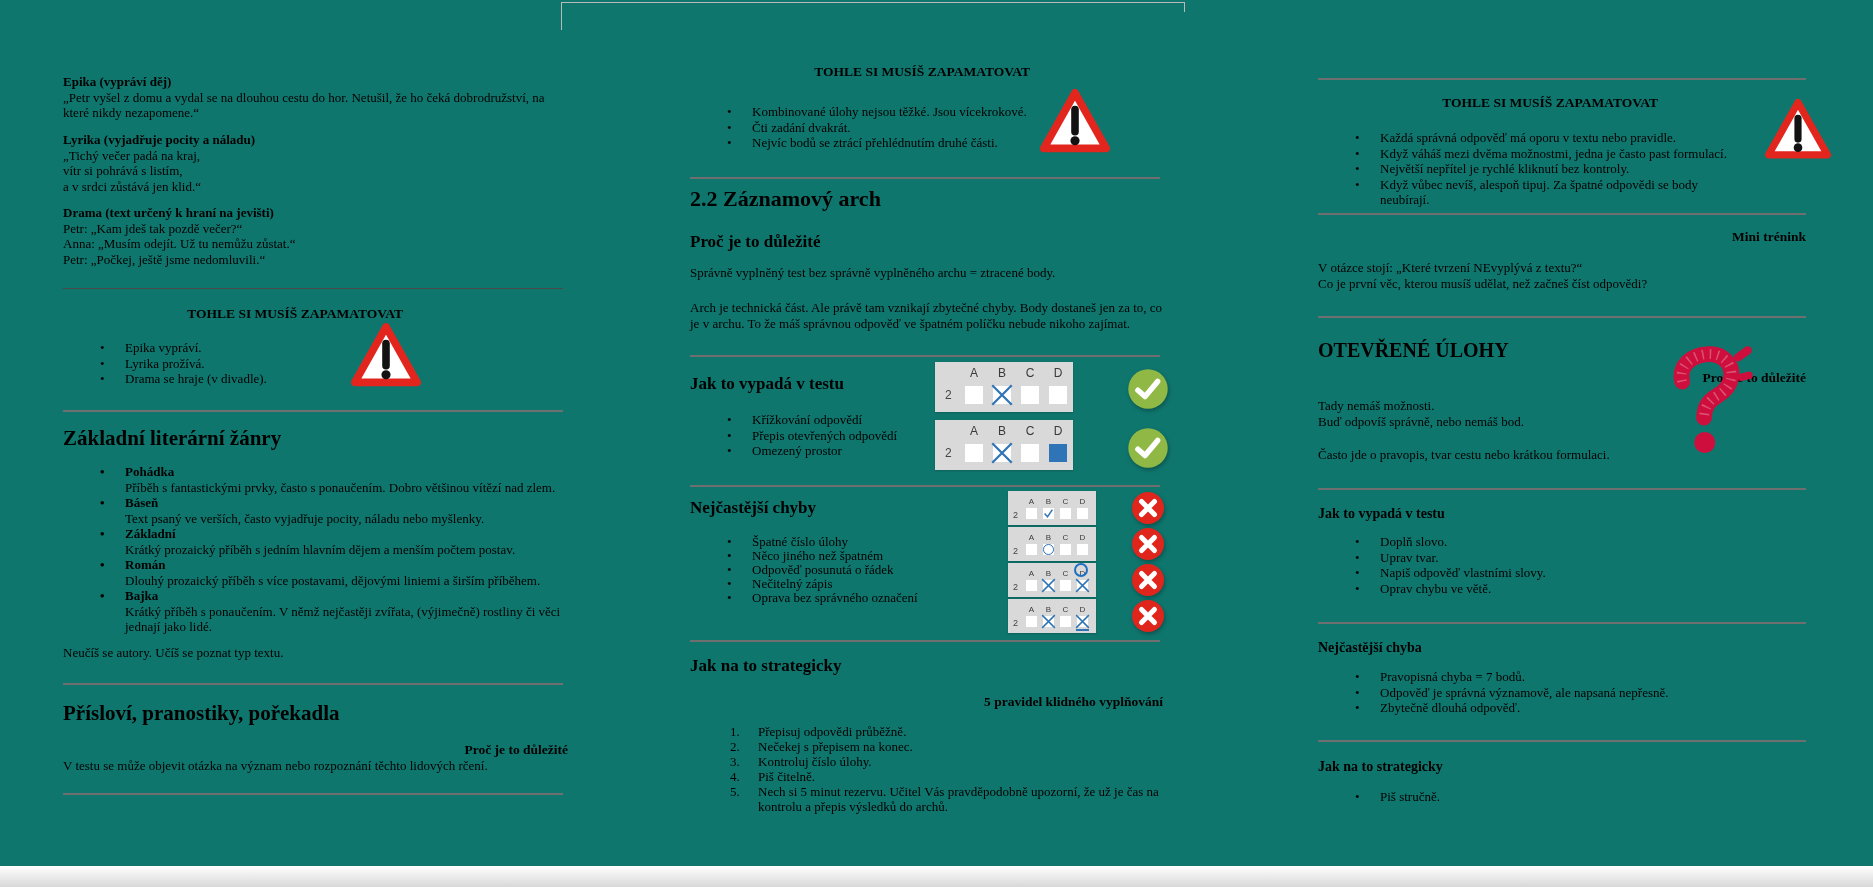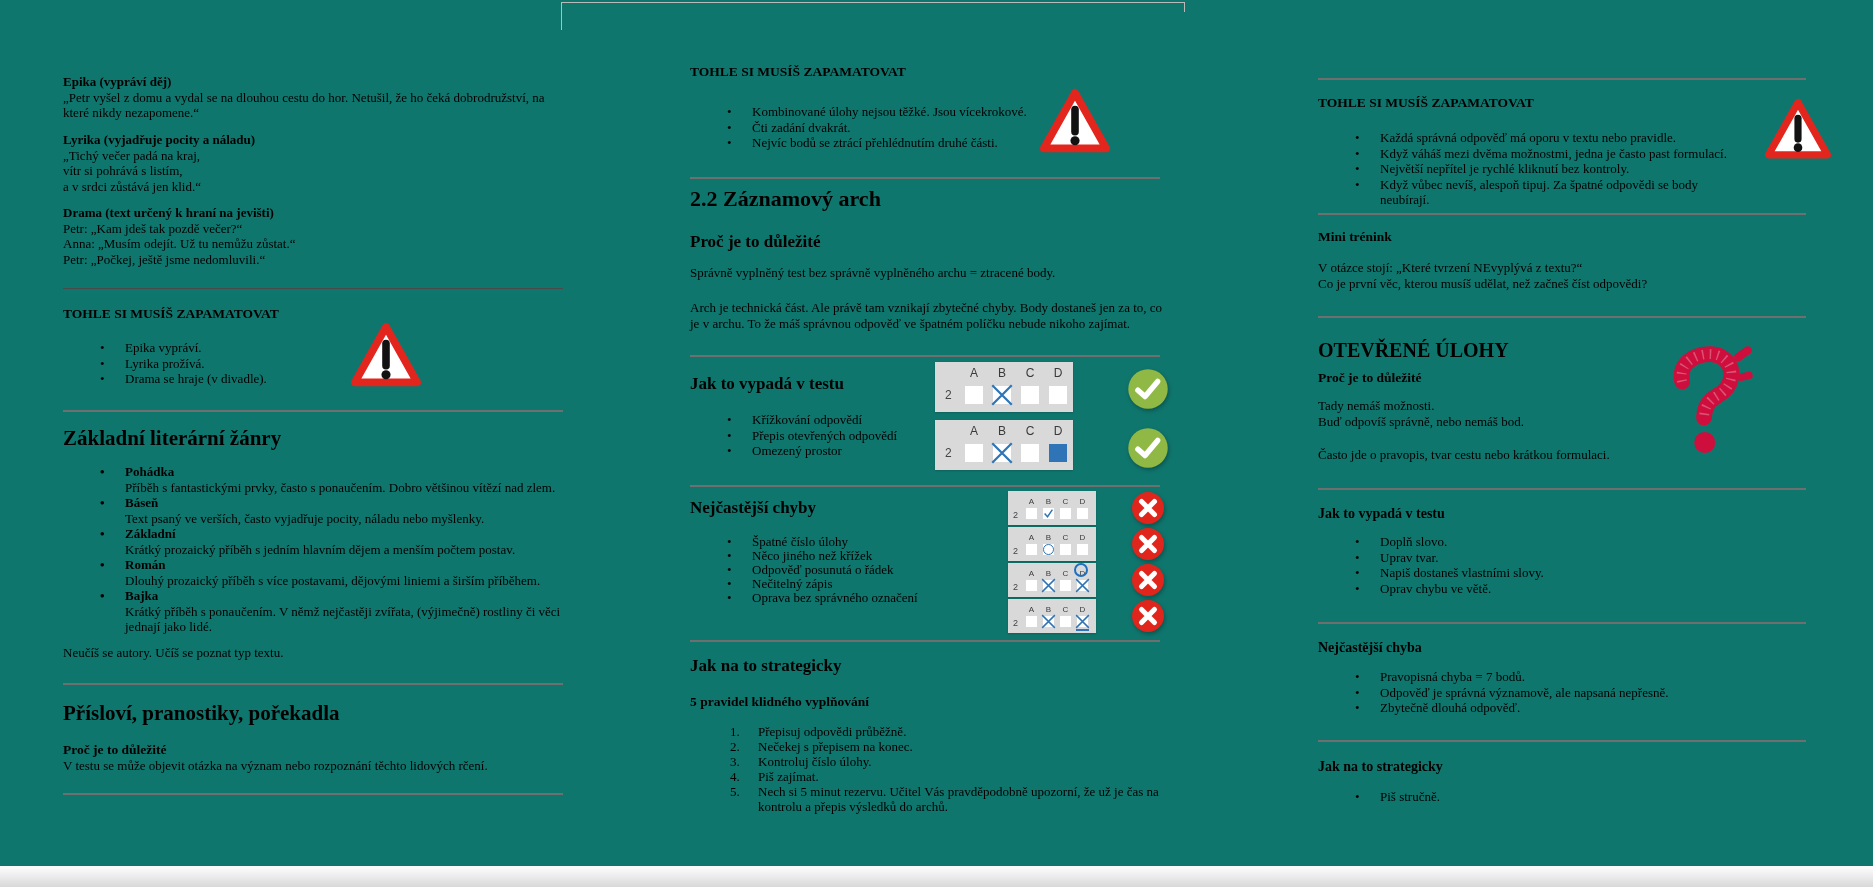--- a/index.html
+++ b/index.html
@@ -10,21 +10,21 @@
   .rule--thin{height:1px;background:#4a4a4a;}
   .pgborder{position:absolute;background:#b9b9b9;}
   .bottom-shade{position:absolute;left:0;top:866px;width:1873px;height:21px;
                 background:linear-gradient(to bottom,#ffffff, #d8d8d8);}
   .b-title{font-weight:bold;}
   .h-xl{font-size:22px;font-weight:bold;line-height:26px;}
   .h-big{font-size:21px;font-weight:bold;line-height:25px;}
   .h-open{font-size:20px;font-weight:bold;line-height:24px;margin-top:12px;}
   .h-mid{font-size:17px;font-weight:bold;line-height:20px;}
   .h-sm{font-size:14px;font-weight:bold;line-height:17px;}
-  .h-xs{font-size:13.5px;font-weight:bold;line-height:16px;}
+  .h-xs{font-size:13.5px;font-weight:bold;line-height:16px;text-align:right;}
   .blist .bl{position:relative;padding-left:62px;}
   .blist .bl::before{content:"\2022";position:absolute;left:37px;top:0;}
   .blist--tight{line-height:14px;}
   .glist .gl{position:relative;padding-left:62px;}
   .glist .gl::before{content:"\2022";position:absolute;left:37px;top:0;font-weight:bold;}
   .olist{counter-reset:n;line-height:15px;}
   .olist .ol-row{position:relative;padding-left:68px;counter-increment:n;}
   .olist .ol-row::before{content:counter(n) ".";position:absolute;left:40px;top:0;}
   svg.icon{position:absolute;}
   .shadowed{filter:drop-shadow(1px 2px 2px rgba(0,0,0,0.30));}
@@ -224,21 +224,21 @@
   </div>
   <svg class="icon shadowed" style="left:1127px;top:427px;width:42px;height:42px">
       <use href="#sym-check"></use>
     </svg>
 
   <div class="rule" style="left:690px;top:485px;width:470px"></div>
 
   <div class="sec h-mid" style="left:690px;top:498px;width:260px">Nejčastější chyby</div>
   <div class="sec blist blist--tight" style="left:690px;top:535px;width:280px">
     <div class="bl">Špatné číslo úlohy</div>
-    <div class="bl">Něco jiného než křížek</div>
+    <div class="bl">Něco jiného než špatném</div>
     <div class="bl">Odpověď posunutá o řádek</div>
     <div class="bl">Nečitelný zápis</div>
     <div class="bl">Oprava bez správného označení</div>
   </div>
 
   <div class="sheet ms" style="left:1008px;top:491px">
     <span class="lt c0">A</span>
     <span class="lt c1">B</span>
     <span class="lt c2">C</span>
     <span class="lt c3">D</span>
@@ -322,21 +322,21 @@
     </svg>
 
   <div class="rule" style="left:690px;top:640px;width:470px"></div>
 
   <div class="sec h-mid" style="left:690px;top:656px;width:473px">Jak na to strategicky</div>
   <div class="sec h-xs" style="left:690px;top:694px;width:473px">5 pravidel klidného vyplňování</div>
   <div class="sec olist" style="left:690px;top:724px;width:473px">
     <div class="ol-row">Přepisuj odpovědi průběžně.</div>
     <div class="ol-row">Nečekej s přepisem na konec.</div>
     <div class="ol-row">Kontroluj číslo úlohy.</div>
-    <div class="ol-row">Piš zajímat.</div>
+    <div class="ol-row">Piš čitelně.</div>
     <div class="ol-row">Nech si 5 minut rezervu. Učitel Vás pravděpodobně upozorní, že už je čas na kontrolu a přepis výsledků do archů.</div>
   </div>
 
   <div class="rule" style="left:1318px;top:78px;width:488px"></div>
 
   <div class="sec h-xs" style="left:1318px;top:95px;width:340px">TOHLE SI MUSÍŠ ZAPAMATOVAT</div>
   <div class="sec blist" style="left:1318px;top:130px;width:430px">
     <div class="bl">Každá správná odpověď má oporu v textu nebo pravidle.</div>
     <div class="bl">Když váháš mezi dvěma možnostmi, jedna je často past formulací.</div>
     <div class="bl">Největší nepřítel je rychlé kliknutí bez kontroly.</div>
@@ -366,21 +366,21 @@
   <svg class="icon" style="left:1646px;top:344px;width:122px;height:124px">
       <use href="#sym-question"></use>
     </svg>
 
   <div class="rule" style="left:1318px;top:488px;width:488px"></div>
 
   <div class="sec h-sm" style="left:1318px;top:505px;width:488px">Jak to vypadá v testu</div>
   <div class="sec blist" style="left:1318px;top:534px;width:430px">
     <div class="bl">Doplň slovo.</div>
     <div class="bl">Uprav tvar.</div>
-    <div class="bl">Napiš dostaneš vlastními slovy.</div>
+    <div class="bl">Napiš odpověď vlastními slovy.</div>
     <div class="bl">Oprav chybu ve větě.</div>
   </div>
 
   <div class="rule" style="left:1318px;top:622px;width:488px"></div>
 
   <div class="sec h-sm" style="left:1318px;top:639px;width:488px">Nejčastější chyba</div>
   <div class="sec blist" style="left:1318px;top:669px;width:430px">
     <div class="bl">Pravopisná chyba = 7 bodů.</div>
     <div class="bl">Odpověď je správná významově, ale napsaná nepřesně.</div>
     <div class="bl">Zbytečně dlouhá odpověď.</div>

